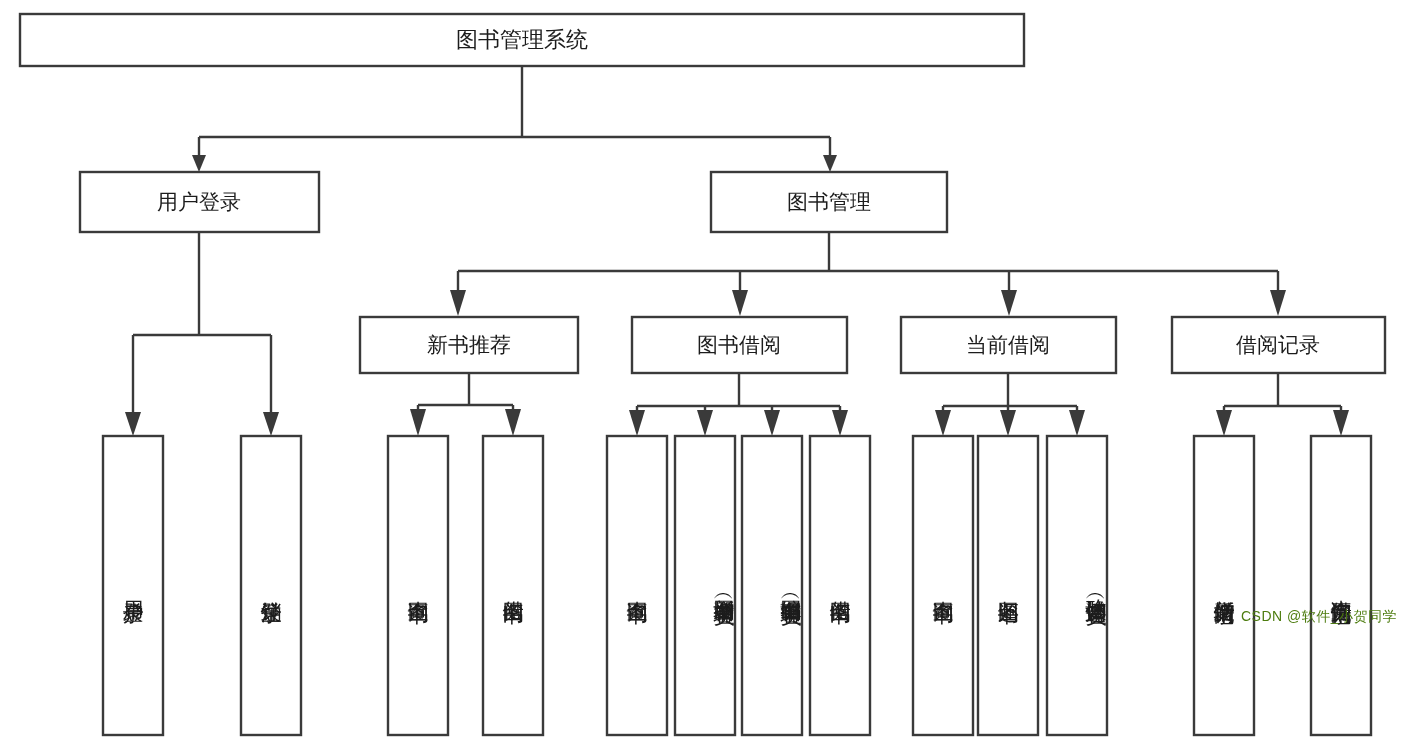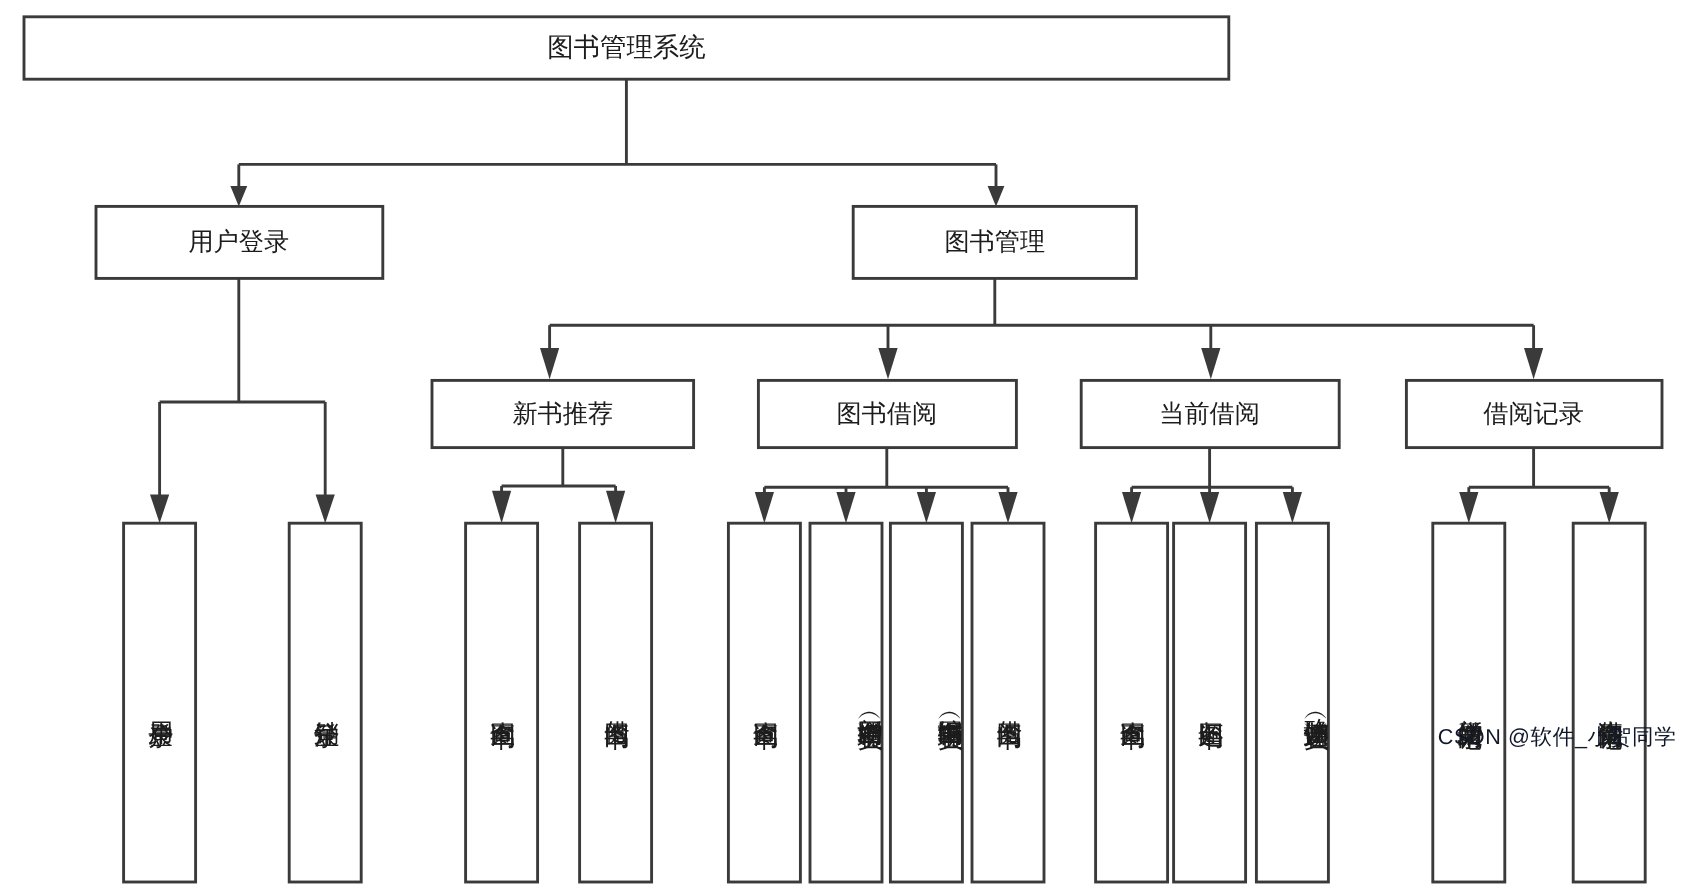--- a/index.html
+++ b/index.html
@@ -68,22 +68,22 @@
     letter-spacing: 1px;
     white-space: nowrap;
     text-align: center;
     pointer-events: none;
   }
   .watermark {
     position: absolute;
     right: 8px;
     bottom: 6px;
     font-family: "Liberation Sans", "DejaVu Sans", sans-serif;
-    font-size: 18px;
-    color: #0f172a;
+    font-size: 14px;
+    color: #4d7c0f;
     white-space: nowrap;
     letter-spacing: 0.5px;
   }
 </style>
 </head>
 <body>
 
 <div id="diagram-root">
 
   <svg class="diagram" viewBox="0 0 1405 747" xmlns="http://www.w3.org/2000/svg">

